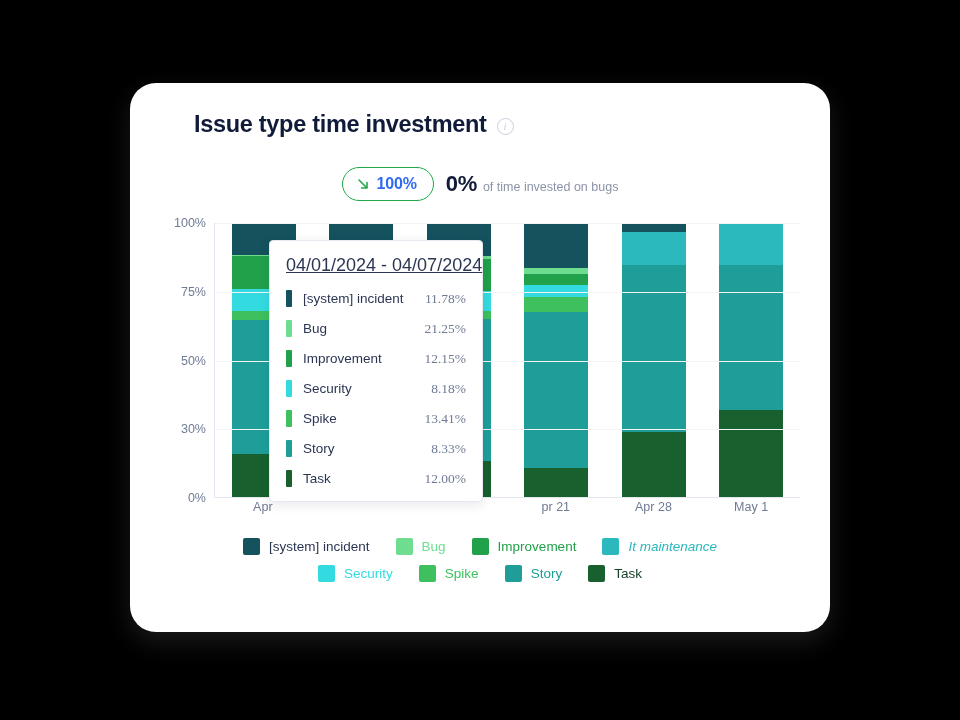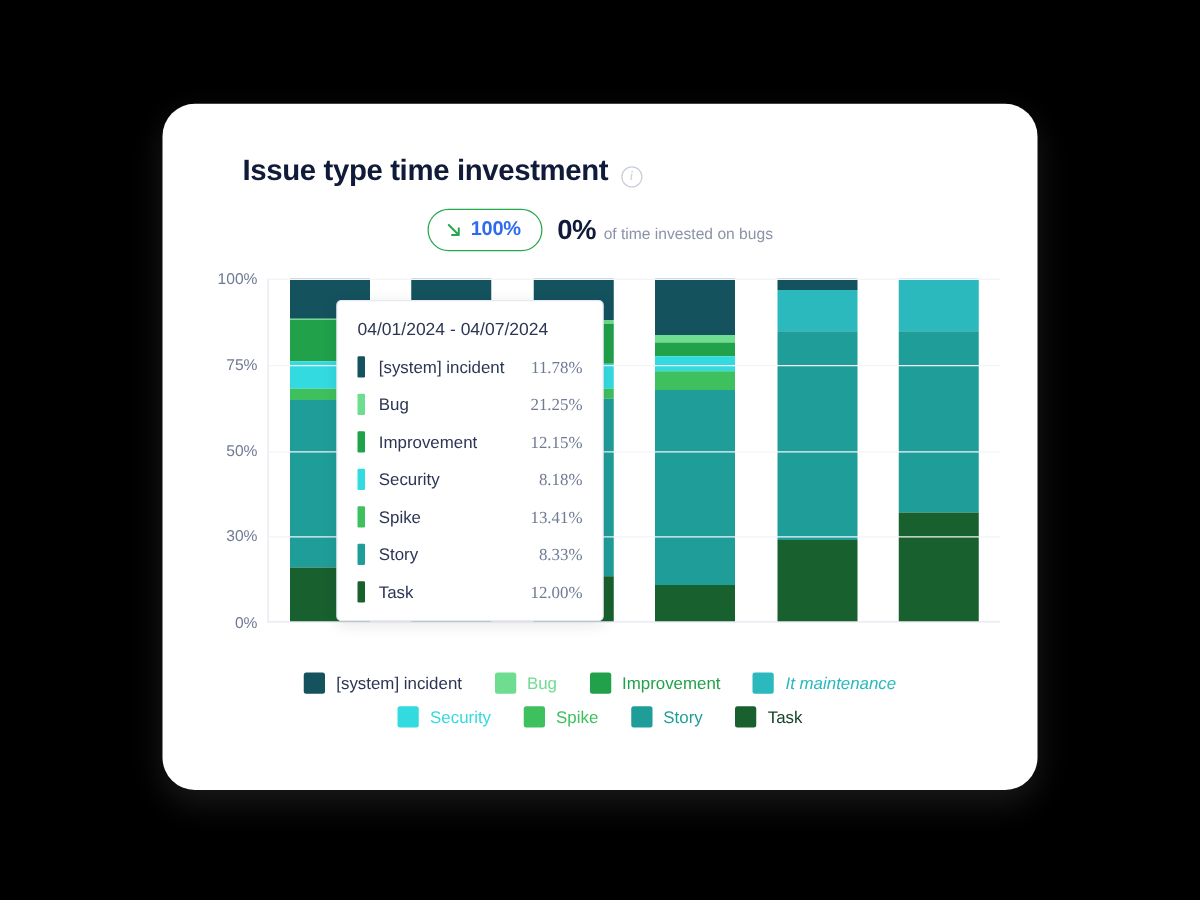--- a/index.html
+++ b/index.html
@@ -27,23 +27,23 @@
     height: 549px;
     background: #ffffff;
     border-radius: 26px;
     box-shadow: 0 10px 26px rgba(255,255,255,0.10);
   }
 
   
   .card-header {
     position: absolute;
     left: 64px;
-    top: 40px;
-    display: flex;
-    align-items: flex-end;
+    top: 28px;
+    display: flex;
+    align-items: center;
     gap: 10px;
   }
   .card-title {
     font-size: 23.5px;
     font-weight: bold;
     color: #101a39;
     letter-spacing: -0.3px;
     white-space: nowrap;
   }
   .info-icon {
@@ -222,24 +222,25 @@
     top: 157px;
     width: 214px;
     background: #ffffff;
     border: 1px solid #e6e9f0;
     border-radius: 4px;
     box-shadow: 0 3px 12px rgba(16,26,57,0.10);
     padding: 14px 16px 12px 16px;
     box-sizing: border-box;
   }
   .tooltip-title {
-    font-size: 14px;
+    font-size: 18px;
     color: #2c3654;
     margin-bottom: 14px;
     white-space: nowrap;
+    text-decoration: underline;
   }
   .tooltip-row {
     display: flex;
     align-items: center;
     margin-bottom: 13px;
   }
   .tooltip-row:last-child { margin-bottom: 2px; }
   .tt-swatch {
     width: 6px;
     height: 17px;
@@ -340,20 +341,28 @@
               <div class="seg" style="background: rgb(43, 185, 189); height: 41.8px;"></div>
               <div class="seg" style="background: rgb(31, 158, 153); height: 145.75px;"></div>
               <div class="seg" style="background: rgb(24, 96, 46); height: 87.45px;"></div>
             </div>
           </div>
       <div class="gridline" style="top: 206.25px;"></div>
           <div class="gridline" style="top: 137.5px;"></div>
           <div class="gridline" style="top: 68.75px;"></div>
           <div class="gridline" style="top: 0px;"></div>
         </div>
+      <div class="x-axis">
+          <div class="x-tick">Apr</div>
+          <div class="x-tick"></div>
+          <div class="x-tick"></div>
+          <div class="x-tick">pr 21</div>
+          <div class="x-tick">Apr 28</div>
+          <div class="x-tick">May 1</div>
+        </div>
     </div>
 
     <div class="legend">
       <div class="legend-row">
           <div class="legend-item">
             <span class="legend-swatch" style="background: rgb(20, 82, 94);"></span>
             <span class="legend-label" style="color: rgb(44, 54, 84);">[system] incident</span>
           </div>
           <div class="legend-item">
             <span class="legend-swatch" style="background: rgb(110, 221, 143);"></span>

